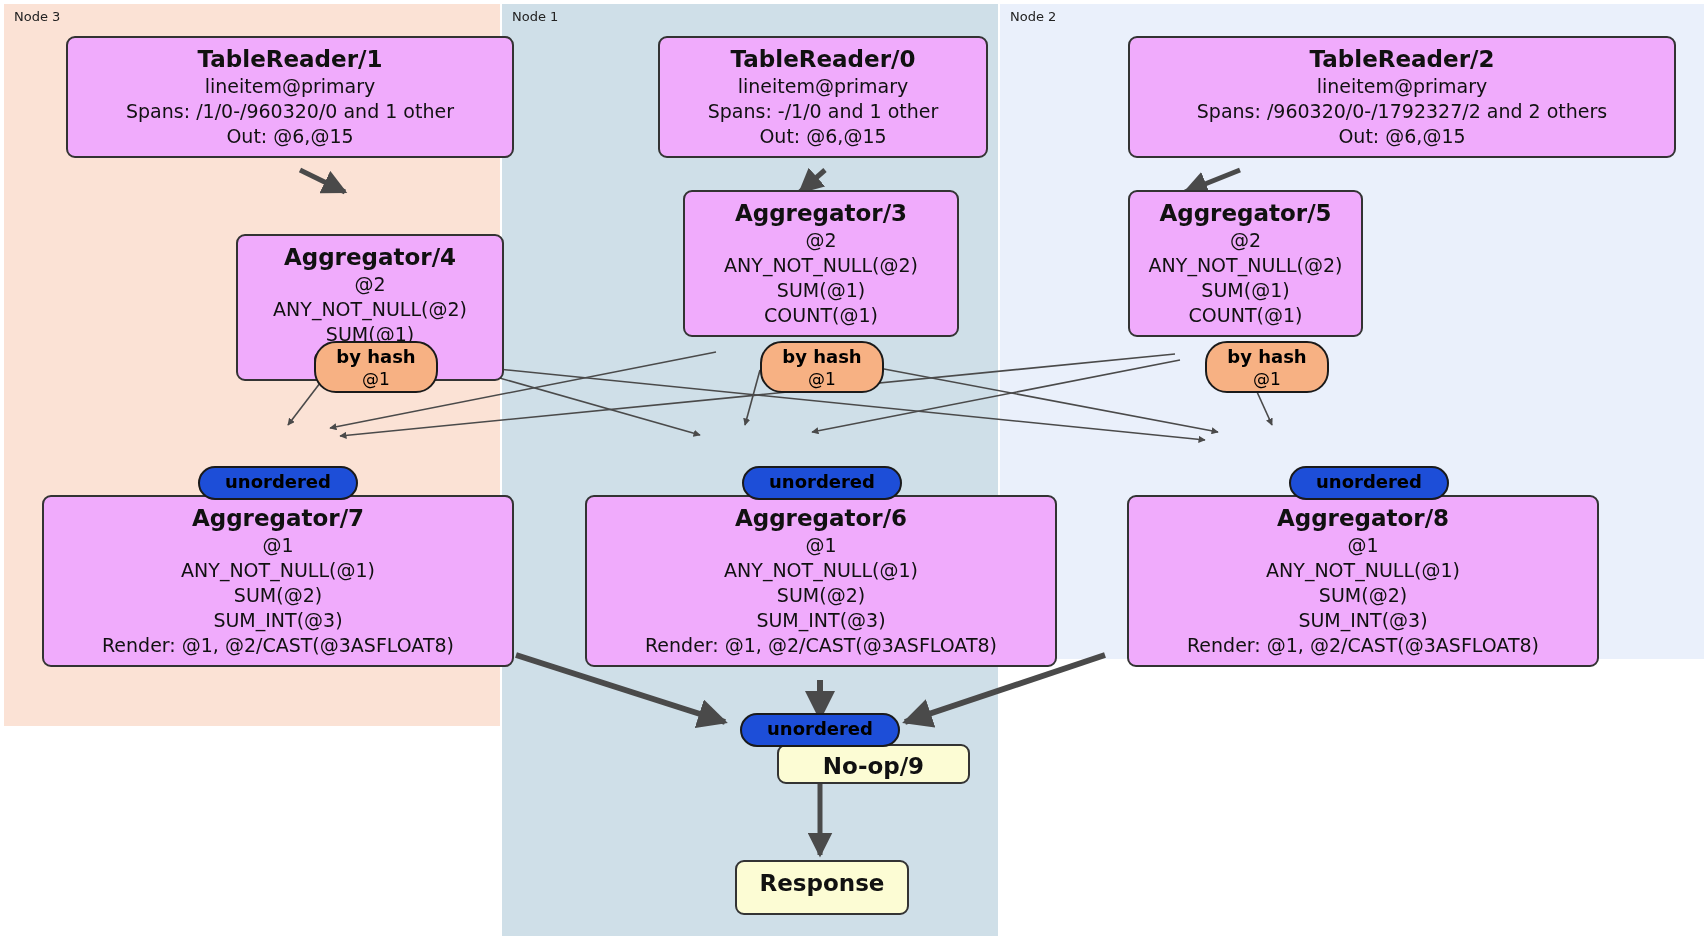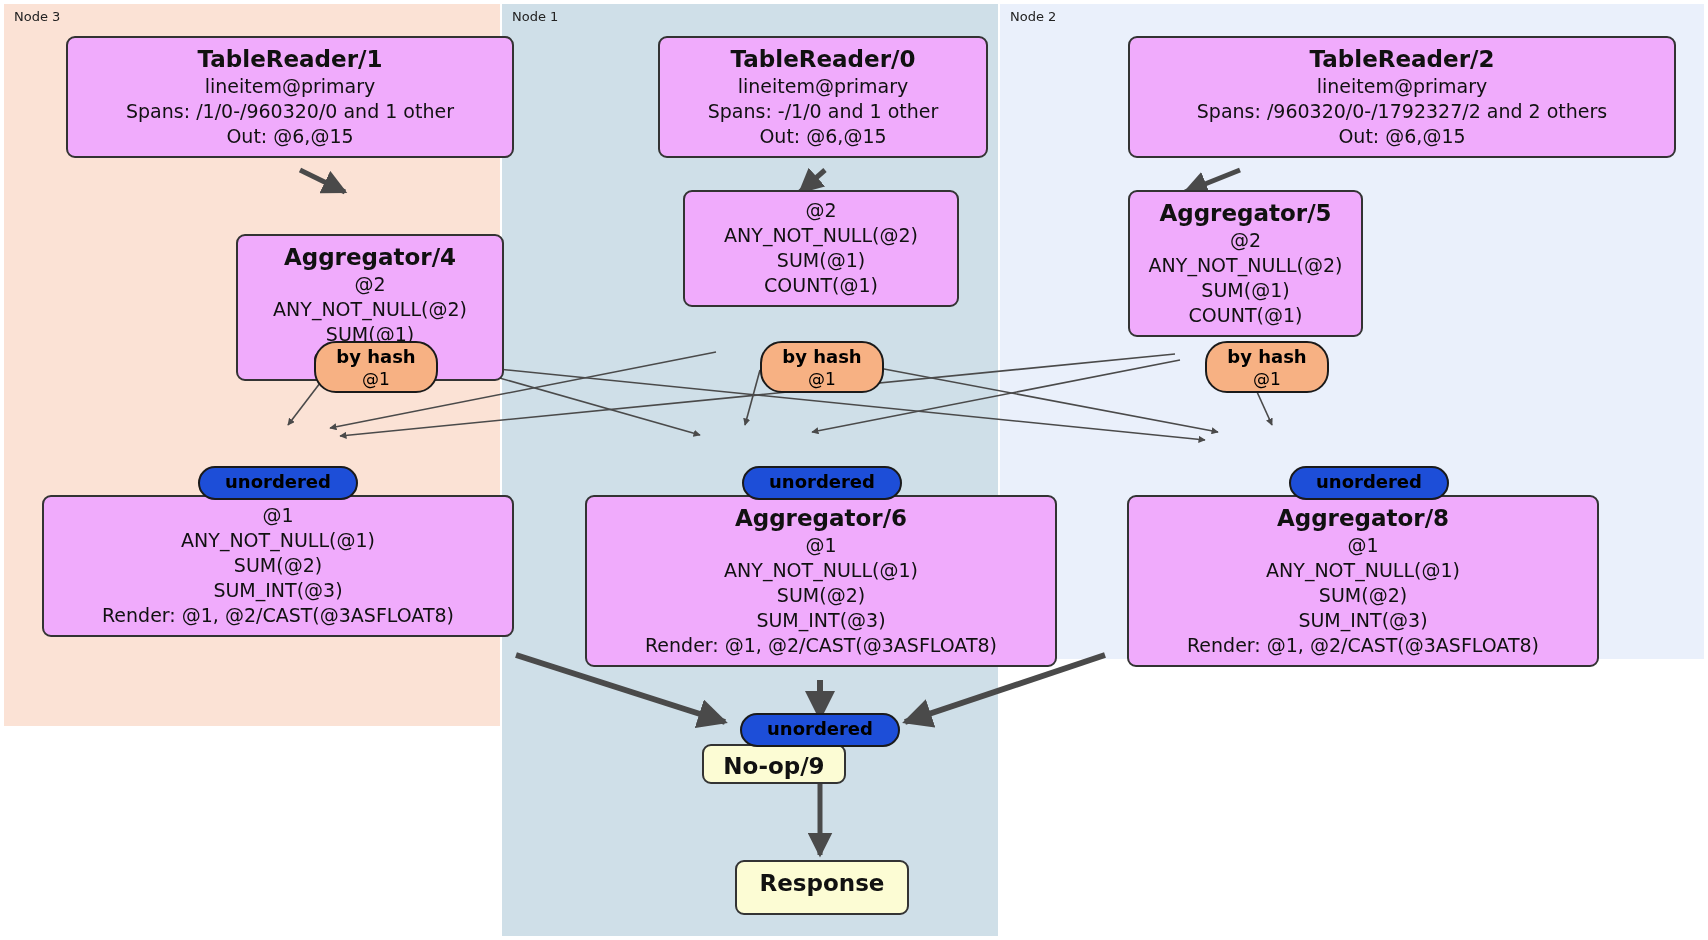--- a/index.html
+++ b/index.html
@@ -92,35 +92,37 @@
   <div class="pill hash" style="left:314px;top:341px;width:124px;height:52px;">
     <span class="p1">by hash</span>
     <span class="p2">@1</span>
   </div>
 
   <div class="pill unord" style="left:198px;top:466px;width:160px;height:34px;">
     <span class="p1">unordered</span>
   </div>
 
   <div class="pbox" style="left:42px;top:495px;width:472px;">
+    <span class="ttl">Aggregator/7</span>
     <span class="ln">@1</span>
     <span class="ln">ANY_NOT_NULL(@1)</span>
     <span class="ln">SUM(@2)</span>
     <span class="ln">SUM_INT(@3)</span>
     <span class="ln">Render: @1, @2/CAST(@3ASFLOAT8)</span>
   </div>
 
   <div class="pbox" style="left:658px;top:36px;width:330px;">
     <span class="ttl">TableReader/0</span>
     <span class="ln">lineitem@primary</span>
     <span class="ln">Spans: -/1/0 and 1 other</span>
     <span class="ln">Out: @6,@15</span>
   </div>
 
   <div class="pbox" style="left:683px;top:190px;width:276px;">
+    <span class="ttl">Aggregator/3</span>
     <span class="ln">@2</span>
     <span class="ln">ANY_NOT_NULL(@2)</span>
     <span class="ln">SUM(@1)</span>
     <span class="ln">COUNT(@1)</span>
   </div>
 
   <div class="pill hash" style="left:760px;top:341px;width:124px;height:52px;">
     <span class="p1">by hash</span>
     <span class="p2">@1</span>
   </div>
@@ -135,21 +137,21 @@
     <span class="ln">ANY_NOT_NULL(@1)</span>
     <span class="ln">SUM(@2)</span>
     <span class="ln">SUM_INT(@3)</span>
     <span class="ln">Render: @1, @2/CAST(@3ASFLOAT8)</span>
   </div>
 
   <div class="pill unord" style="left:740px;top:713px;width:160px;height:34px;">
     <span class="p1">unordered</span>
   </div>
 
-  <div class="nobox" style="left:702px;top:744px;width:144px;height:40px;padding-top:3px;">
+  <div class="nobox" style="left:777px;top:744px;width:193px;height:40px;padding-top:3px;">
     <span>No-op/9</span>
   </div>
 
   <div class="nobox" style="left:735px;top:860px;width:174px;height:55px;padding-top:4px;">
     <span>Response</span>
   </div>
 
   <div class="pbox" style="left:1128px;top:36px;width:548px;">
     <span class="ttl">TableReader/2</span>
     <span class="ln">lineitem@primary</span>

